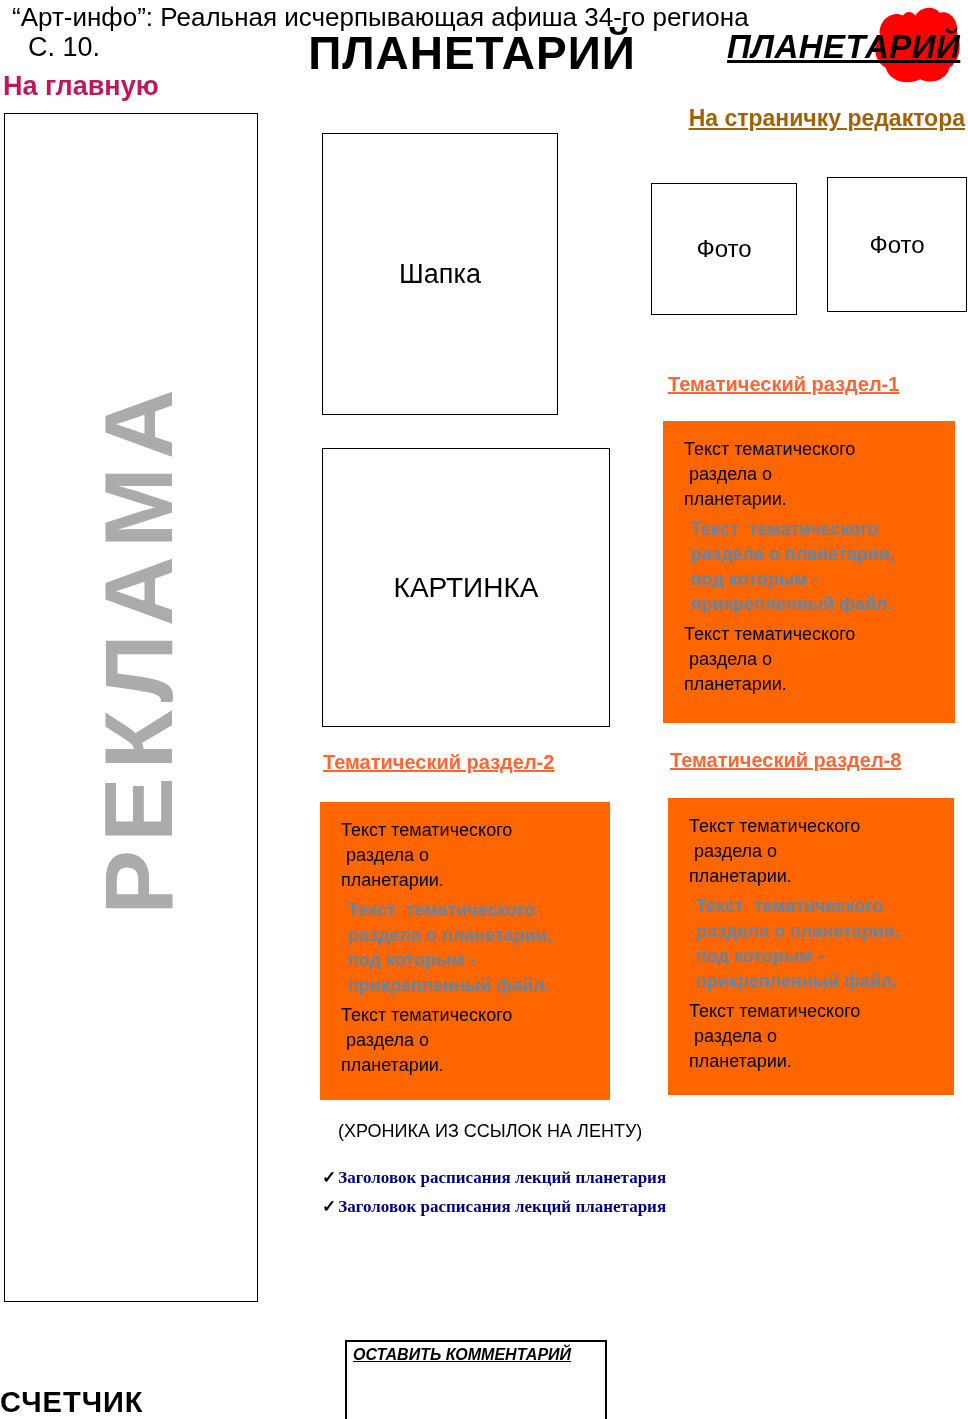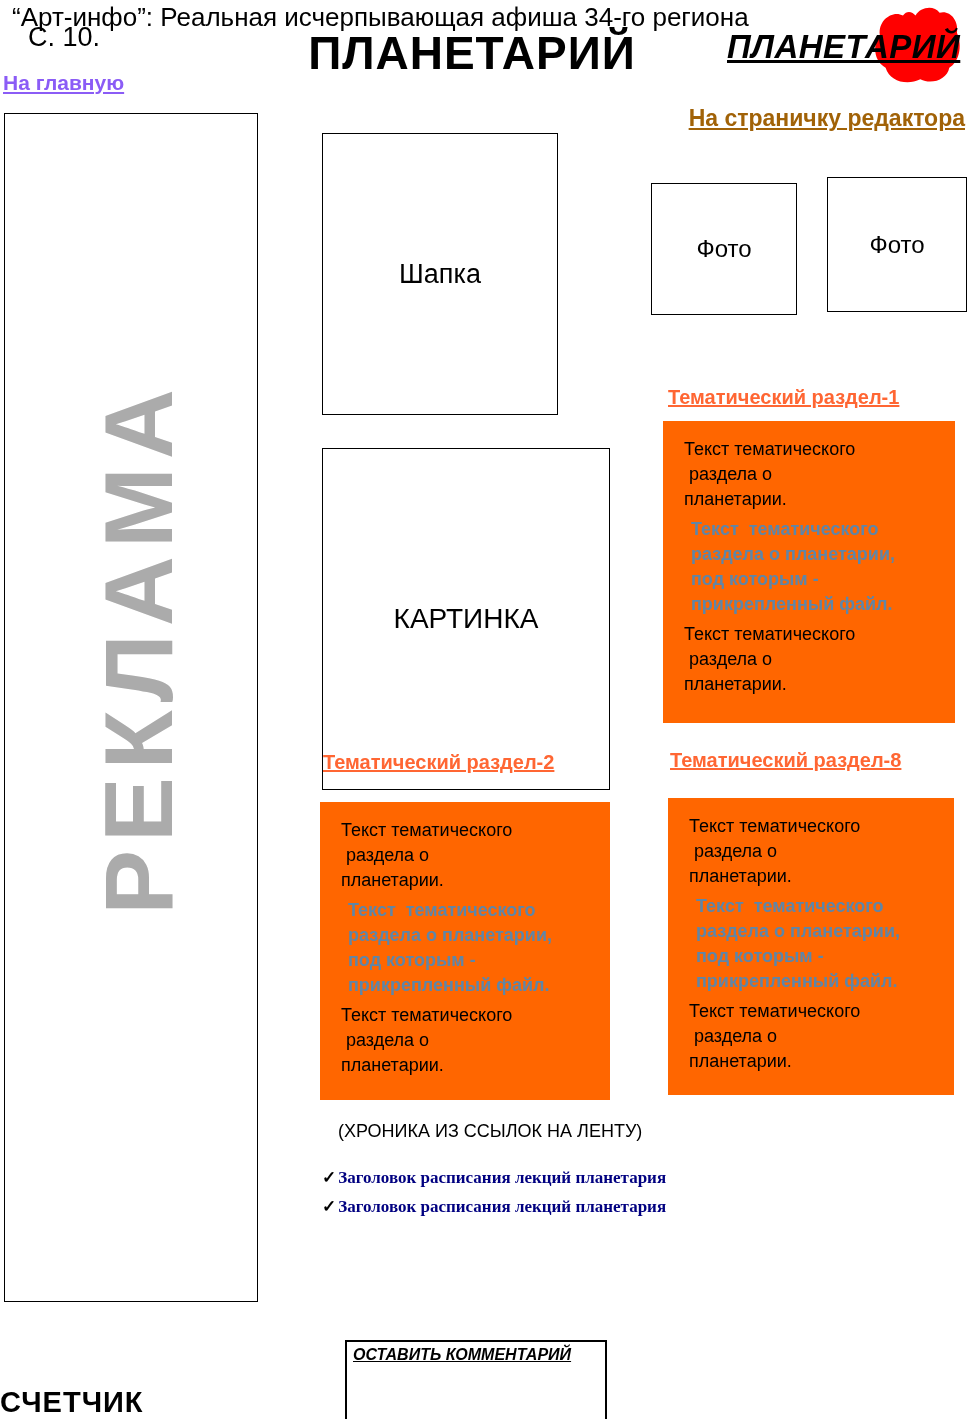--- a/index.html
+++ b/index.html
@@ -2,41 +2,41 @@
 <html><head>
 <meta charset="utf-8">
 <style>
   * { margin: 0; padding: 0; box-sizing: border-box; }
   html, body { width: 968px; height: 1419px; background: #ffffff; }
   body { position: relative; font-family: "Liberation Sans", sans-serif; color: #000; overflow: hidden; }
 
   .abs { position: absolute; }
 
   .top-line { left: 12px; top: 2px; font-size: 26px; white-space: nowrap; }
-  .page-num { left: 28px; top: 22px; font-size: 27px; }
+  .page-num { left: 28px; top: 32px; font-size: 27px; }
   .page-title { left: 292px; top: 26px; width: 360px; text-align: center; font-size: 46px; font-weight: bold; letter-spacing: 1px; }
 
-  .home-link { left: 3px; top: 71px; font-size: 21px; font-weight: bold; color: #8b5cf6; text-decoration: underline; cursor: pointer; }
+  .home-link { left: 3px; top: 71px; font-size: 27px; font-weight: bold; color: #be185d; cursor: pointer; }
   .editor-link { right: 3px; top: 105px; font-size: 23px; font-weight: bold; color: #a16207; text-decoration: underline; cursor: pointer; }
 
   .logo-blob { left: 866px; top: 4px; width: 100px; height: 82px; z-index: 1; }
   .logo-text { left: 727px; top: 28px; z-index: 2; font-size: 33px; font-weight: bold; font-style: italic; text-decoration: underline; letter-spacing: 0.5px; cursor: pointer; }
 
   .ad-box { left: 4px; top: 113px; width: 254px; height: 1189px; border: 1px solid #000; background: #fff; }
   .ad-text { left: -165px; top: 593px; width: 608px; height: 110px; line-height: 110px; text-align: center;
              transform: rotate(-90deg); font-size: 97px; font-weight: bold; letter-spacing: 8px; color: #ababab; }
 
   .frame { border: 1px solid #000; background: #fff; display: flex; align-items: center; justify-content: center; }
   .header-box   { left: 322px; top: 133px; width: 236px; height: 282px; font-size: 27px; }
-  .image-box    { left: 322px; top: 448px; width: 288px; height: 342px; font-size: 28px; }
+  .image-box    { left: 322px; top: 448px; width: 288px; height: 279px; font-size: 28px; }
   .photo-box-1  { left: 651px; top: 183px; width: 146px; height: 132px; font-size: 24px; }
   .photo-box-2  { left: 827px; top: 177px; width: 140px; height: 135px; font-size: 24px; }
 
   .section-label { font-size: 20px; font-weight: bold; color: #ff6633; text-decoration: underline; cursor: pointer; white-space: nowrap; }
-  .section-label-1 { left: 668px; top: 386px; }
+  .section-label-1 { left: 668px; top: 373px; }
   .section-label-2 { left: 323px; top: 751px; }
   .section-label-3 { left: 670px; top: 749px; }
 
   .orange-box { background: #ff6600; padding: 16px 18px 0 21px; }
   .orange-box-1 { left: 663px; top: 421px; width: 292px; height: 302px; }
   .orange-box-2 { left: 320px; top: 802px; width: 290px; height: 298px; }
   .orange-box-3 { left: 668px; top: 798px; width: 286px; height: 297px; }
   .orange-box p { font-size: 18px; line-height: 25px; white-space: pre-wrap; }
   .orange-box p.blue { color: #5e86a8; font-weight: bold; margin: 5px 0 5px 7px; }
 

